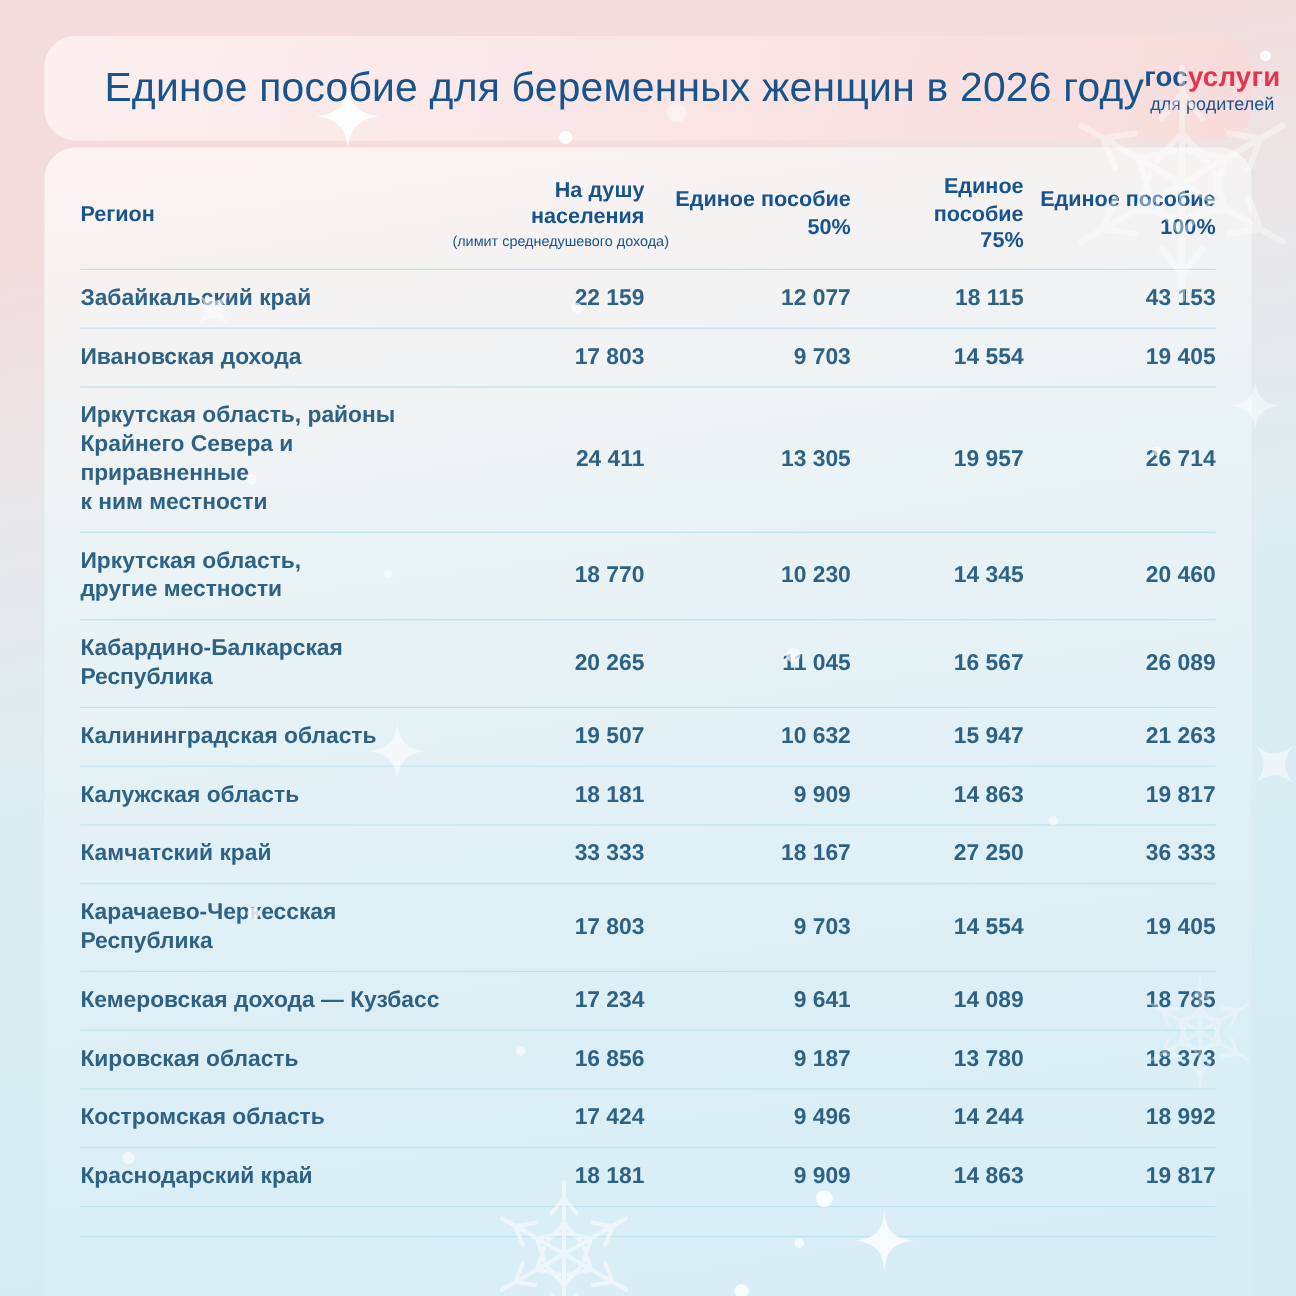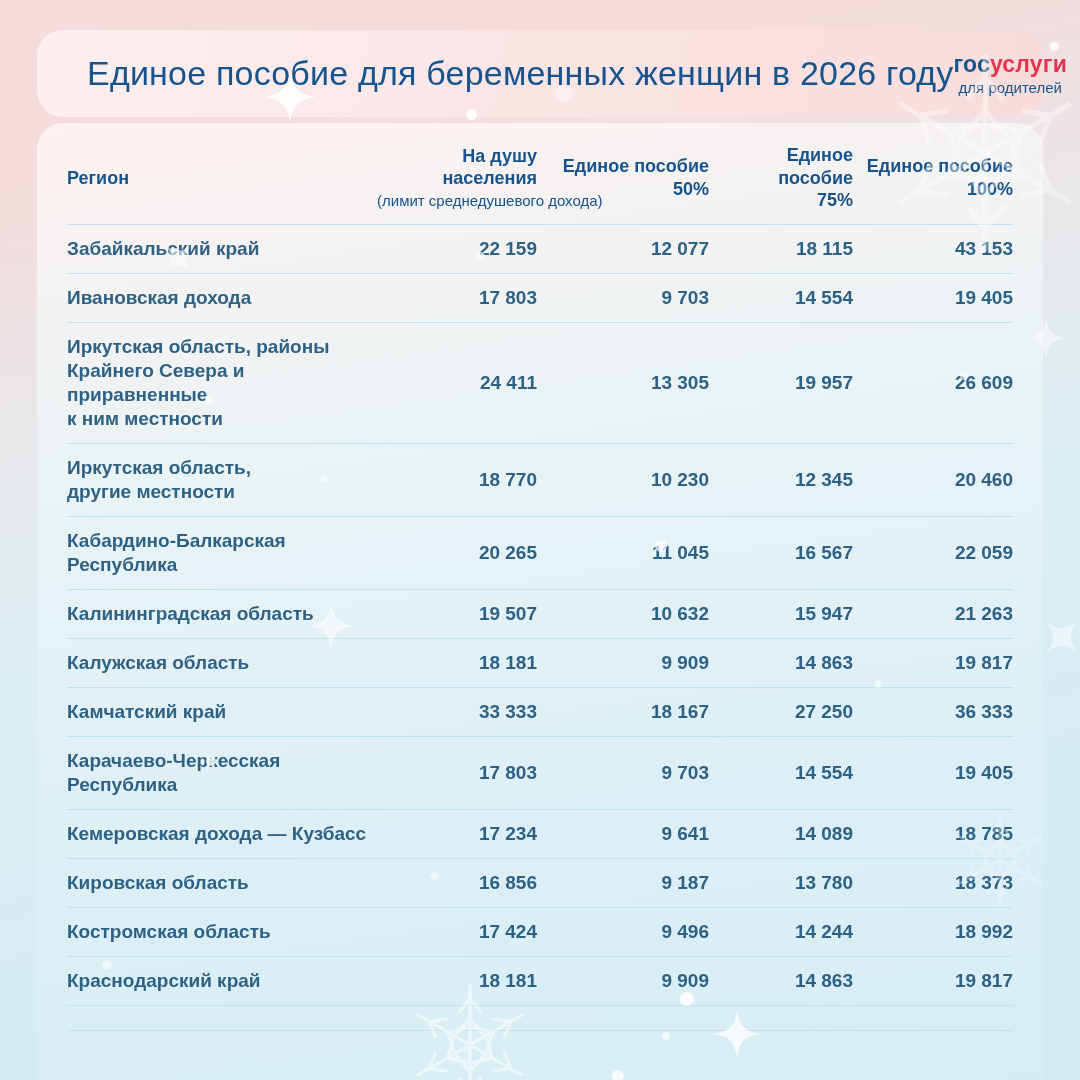--- a/index.html
+++ b/index.html
@@ -45,21 +45,21 @@
   }
   .t-head,.t-row{
     display:grid;
     grid-template-columns:310px 160px 172px 144px 160px;
     align-items:center;
     border-bottom:1px solid var(--divider);
   }
   .t-head{padding:21px 0 12px;}
   .th{font-weight:bold;color:var(--title-blue);font-size:18px;text-align:right;line-height:1.25;}
   .th-region{text-align:left;}
-  .th-sub{font-weight:normal;font-size:15px;color:var(--title-blue);margin-top:2px;white-space:nowrap;}
+  .th-sub{font-weight:normal;font-size:12px;color:var(--title-blue);margin-top:2px;white-space:nowrap;}
   .t-row{padding:12px 0;}
   .td{font-size:19px;font-weight:600;color:var(--text-blue);line-height:24px;}
   .td-region{text-align:left;white-space:pre-line;padding-right:8px;}
   .td-num{text-align:right;}
   
   .deco{position:absolute;pointer-events:none;}
   .wdot{position:absolute;border-radius:50%;background:#fff;pointer-events:none;}
 </style>
 </head>
 <body>
@@ -110,36 +110,36 @@
           <div class="td td-num">14 554</div>
           <div class="td td-num">19 405</div>
         </div>
         <div class="t-row">
           <div class="td td-region">Иркутская область, районы
 Крайнего Севера и приравненные
 к ним местности</div>
           <div class="td td-num">24 411</div>
           <div class="td td-num">13 305</div>
           <div class="td td-num">19 957</div>
-          <div class="td td-num">26 609</div>
+          <div class="td td-num">26 714</div>
         </div>
         <div class="t-row">
           <div class="td td-region">Иркутская область,
 другие местности</div>
           <div class="td td-num">18 770</div>
           <div class="td td-num">10 230</div>
-          <div class="td td-num">12 345</div>
+          <div class="td td-num">14 345</div>
           <div class="td td-num">20 460</div>
         </div>
         <div class="t-row">
           <div class="td td-region">Кабардино-Балкарская Республика</div>
           <div class="td td-num">20 265</div>
           <div class="td td-num">11 045</div>
           <div class="td td-num">16 567</div>
-          <div class="td td-num">22 059</div>
+          <div class="td td-num">26 089</div>
         </div>
         <div class="t-row">
           <div class="td td-region">Калининградская область</div>
           <div class="td td-num">19 507</div>
           <div class="td td-num">10 632</div>
           <div class="td td-num">15 947</div>
           <div class="td td-num">21 263</div>
         </div>
         <div class="t-row">
           <div class="td td-region">Калужская область</div>

